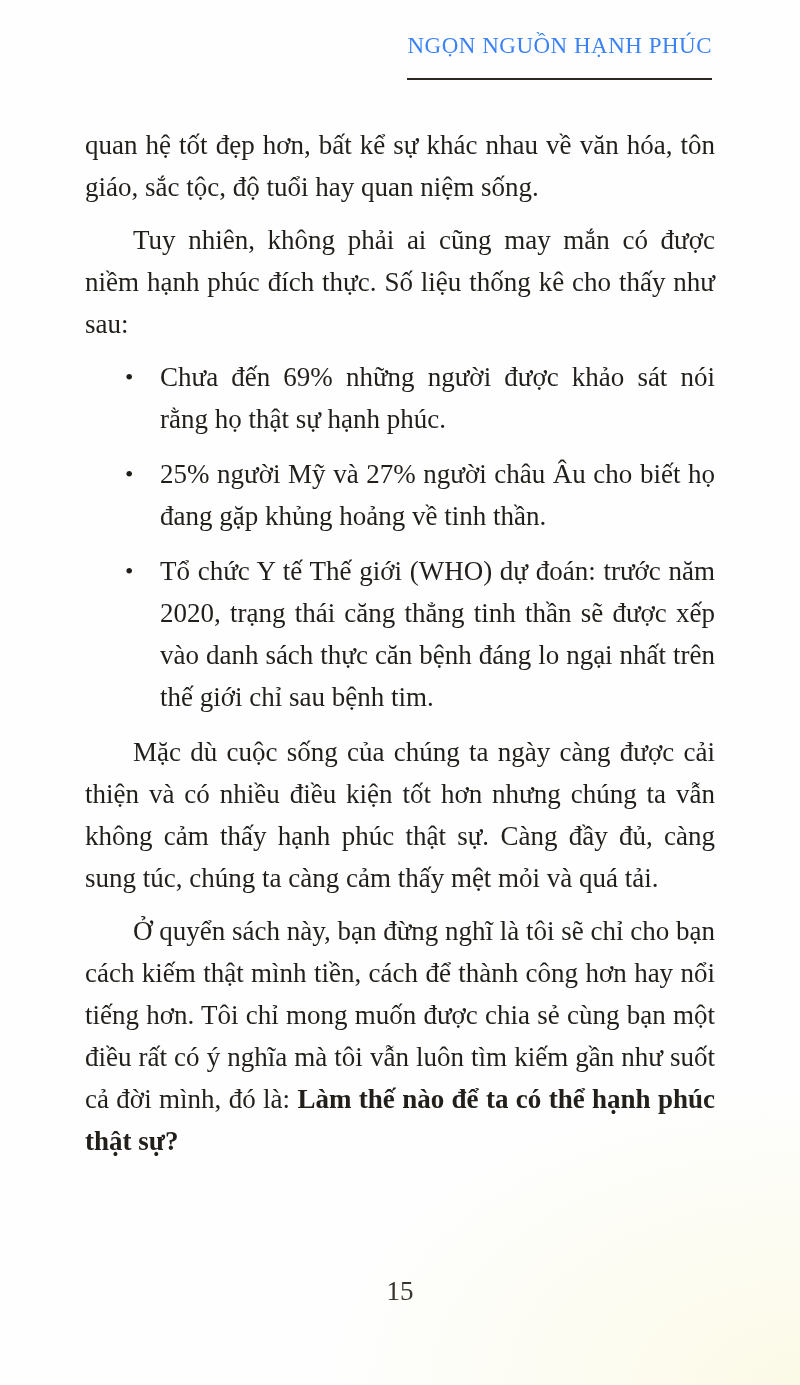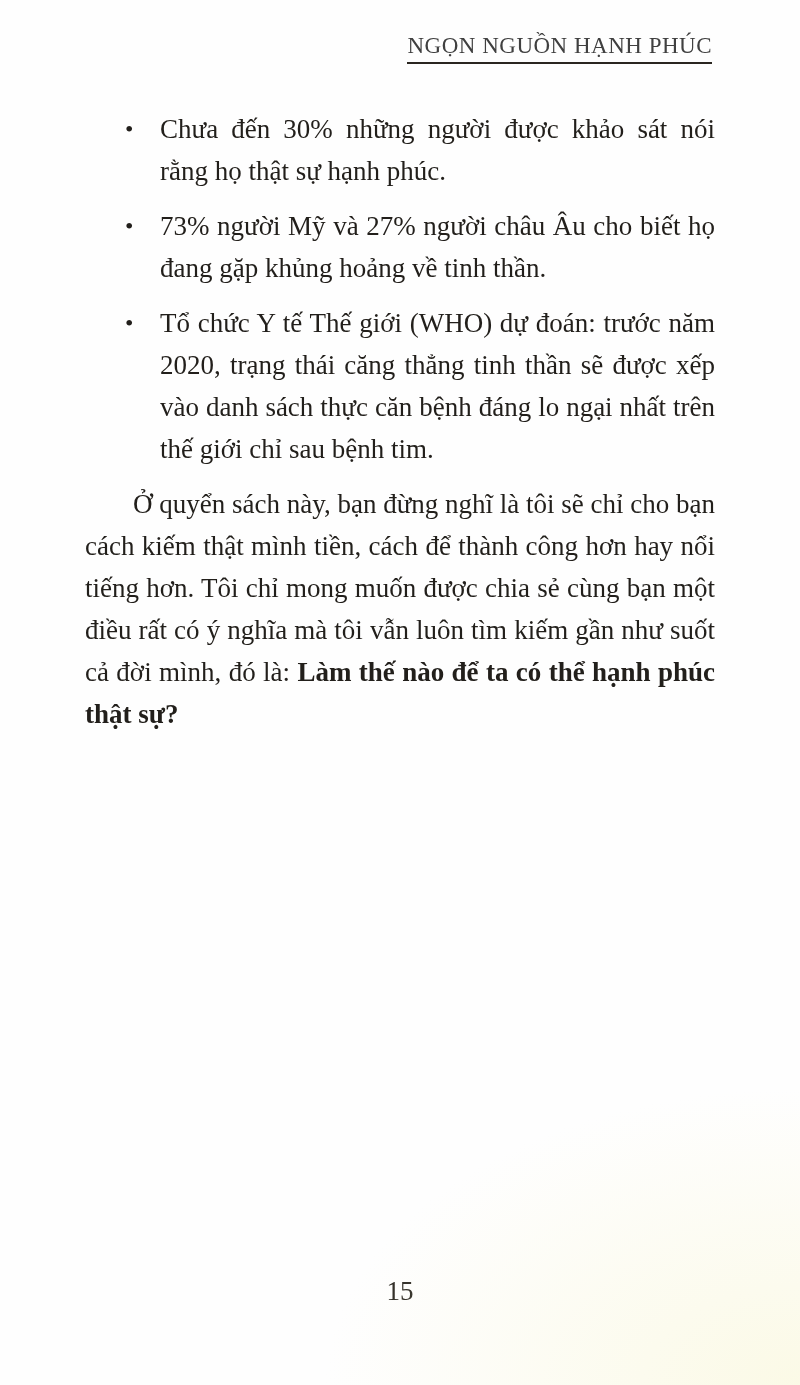--- a/index.html
+++ b/index.html
@@ -32,23 +32,23 @@
   }
   .running-head-row {
     text-align: right;
     padding: 33px 88px 0 0;
   }
   .running-head {
     display: inline-block;
     font-size: 23px;
     letter-spacing: 0.5px;
     font-weight: 400;
-    color: #404040;
+    color: #3b82f6;
     border-bottom: 2px solid #2a2620;
-    padding-bottom: 4px;
+    padding-bottom: 20px;
     line-height: 1.1;
   }
   .body-text {
     margin: 44px 85px 0 85px;
     width: 630px;
     font-size: 27px;
     line-height: 42px;
     text-align: justify;
   }
   .body-text p {
@@ -93,37 +93,40 @@
 <body>
 
 <div class="page">
 
   <div class="running-head-row">
     <span class="running-head">NGỌN NGUỒN HẠNH PHÚC</span>
   </div>
 
   <div class="body-text">
 
+    <p class="no-indent">quan hệ tốt đẹp hơn, bất kể sự khác nhau về văn hóa, tôn giáo, sắc tộc, độ tuổi hay quan niệm sống.</p>
 
+    <p class="indent">Tuy nhiên, không phải ai cũng may mắn có được niềm hạnh phúc đích thực. Số liệu thống kê cho thấy như sau:</p>
 
     <ul class="bullet-list">
       <li>
         <span class="bullet-marker">•</span>
-        <span class="bullet-text">Chưa đến 30% những người được khảo sát nói rằng họ thật sự hạnh phúc.</span>
+        <span class="bullet-text">Chưa đến 69% những người được khảo sát nói rằng họ thật sự hạnh phúc.</span>
       </li>
       <li>
         <span class="bullet-marker">•</span>
-        <span class="bullet-text">73% người Mỹ và 27% người châu Âu cho biết họ đang gặp khủng hoảng về tinh thần.</span>
+        <span class="bullet-text">25% người Mỹ và 27% người châu Âu cho biết họ đang gặp khủng hoảng về tinh thần.</span>
       </li>
       <li>
         <span class="bullet-marker">•</span>
         <span class="bullet-text">Tổ chức Y tế Thế giới (WHO) dự đoán: trước năm 2020, trạng thái căng thẳng tinh thần sẽ được xếp vào danh sách thực căn bệnh đáng lo ngại nhất trên thế giới chỉ sau bệnh tim.</span>
       </li>
     </ul>
 
+    <p class="indent">Mặc dù cuộc sống của chúng ta ngày càng được cải thiện và có nhiều điều kiện tốt hơn nhưng chúng ta vẫn không cảm thấy hạnh phúc thật sự. Càng đầy đủ, càng sung túc, chúng ta càng cảm thấy mệt mỏi và quá tải.</p>
 
     <p class="indent">
       <span>Ở quyển sách này, bạn đừng nghĩ là tôi sẽ chỉ cho bạn cách kiếm thật mình tiền, cách để thành công hơn hay nổi tiếng hơn. Tôi chỉ mong muốn được chia sẻ cùng bạn một điều rất có ý nghĩa mà tôi vẫn luôn tìm kiếm gần như suốt cả đời mình, đó là: </span><span class="emph">Làm thế nào để ta có thể hạnh phúc thật sự?</span>
     </p>
 
   </div>
 
   <div class="page-number">15</div>
 
 </div>

